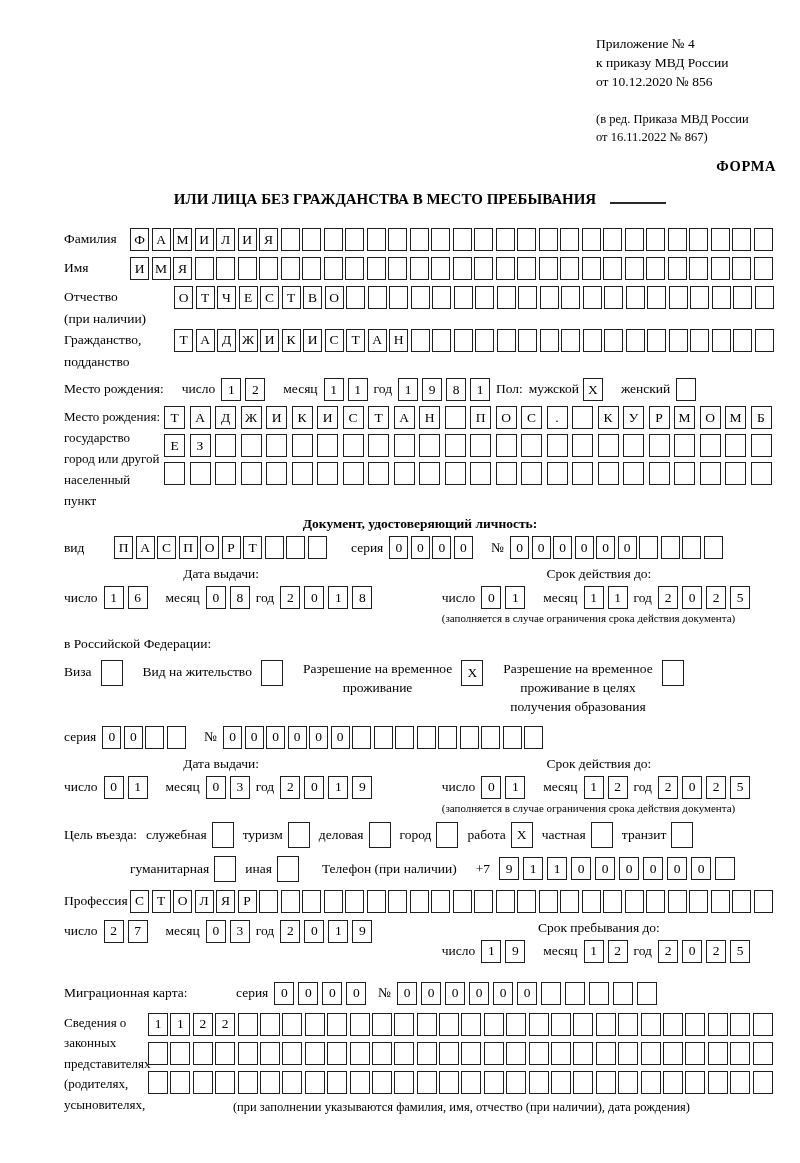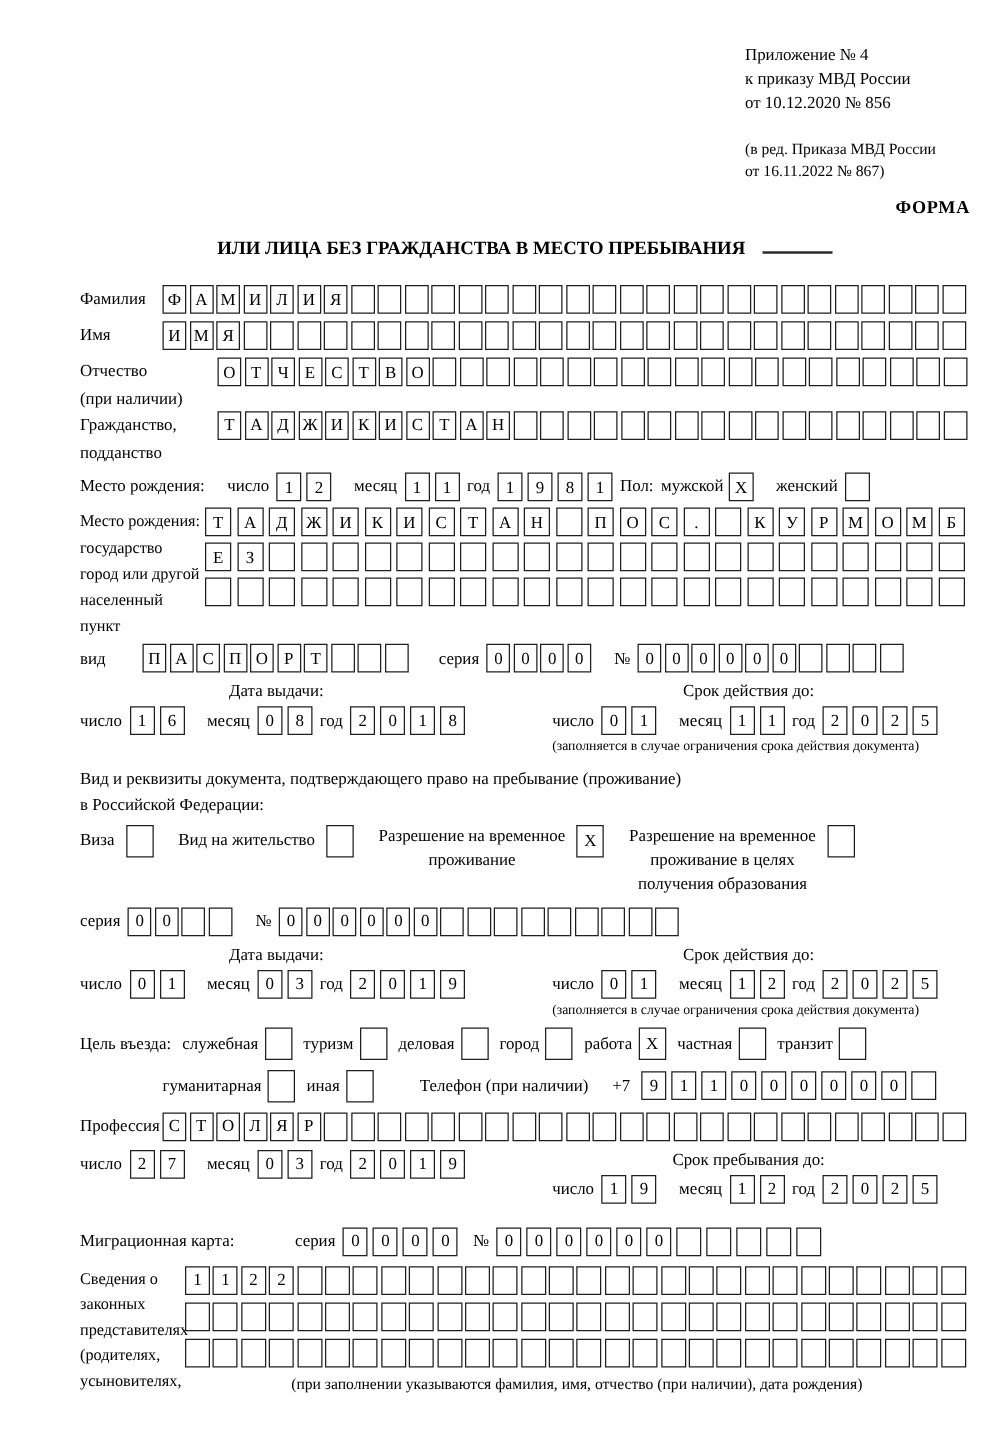--- a/index.html
+++ b/index.html
@@ -62,21 +62,21 @@
   .checkrow { display:flex; align-items:flex-start; margin-top:5px; gap:20px; }
   .citem { display:flex; align-items:flex-start; gap:9px; }
   .citem .lbl1 { padding-top:4px; white-space:nowrap; }
   .stack { text-align:center; line-height:1.4; }
 
   
   .prow { display:flex; align-items:center; margin-top:8px; gap:9px; flex-wrap:nowrap; }
   .prow2 { margin-left:66px; }
   .pitem { display:flex; align-items:center; gap:5px; }
   .pitem span { white-space:nowrap; }
-  .phone-lbl { margin-left:28px; margin-right:10px; white-space:nowrap; }
+  .phone-lbl { margin-left:14px; margin-right:10px; white-space:nowrap; }
 
   
   .rep { display:flex; margin-top:8px; }
   .rep-labels { width:84px; flex:none; line-height:1.58; font-size:13px; }
   .rep-boxes .boxes { margin-bottom:6px; }
   .rep-note { font-size:12.5px; text-align:center; margin-top:2px; white-space:nowrap; }
 
   .doc-heading { text-align:center; font-weight:bold; margin-top:5px; }
   .mig-label { width:166px; flex:none; }
 </style>
@@ -357,20 +357,21 @@
           <span class="cbox"></span>
           <span class="cbox"></span>
           <span class="cbox"></span>
           <span class="cbox"></span>
           <span class="cbox"></span>
           <span class="cbox"></span>
         </div>
     </div>
   </div>
 
+  <div class="doc-heading">Документ, удостоверяющий личность:</div>
 
   <div class="dg" style="margin-top:4px;">
     <span class="t" style="width:44px;">вид</span>
     <span class="boxes">
         <span class="cbox">П</span>
         <span class="cbox">А</span>
         <span class="cbox">С</span>
         <span class="cbox">П</span>
         <span class="cbox">О</span>
         <span class="cbox">Р</span>
@@ -447,21 +448,20 @@
               <span class="cbox">2</span>
               <span class="cbox">5</span>
             </span>
         </div>
         <div class="lim-note">(заполняется в случае ограничения срока действия документа)</div>
       </div>
     </div>
   </div>
 
   <div class="stay-heading">
-    <div>Вид и реквизиты документа, подтверждающего право на пребывание (проживание)</div>
     <div>в Российской Федерации:</div>
   </div>
 
   <div class="checkrow">
     <div class="citem">
       <span class="lbl1">Виза</span>
       <span class="boxes check">
           <span class="cbox"></span>
         </span>
     </div>

